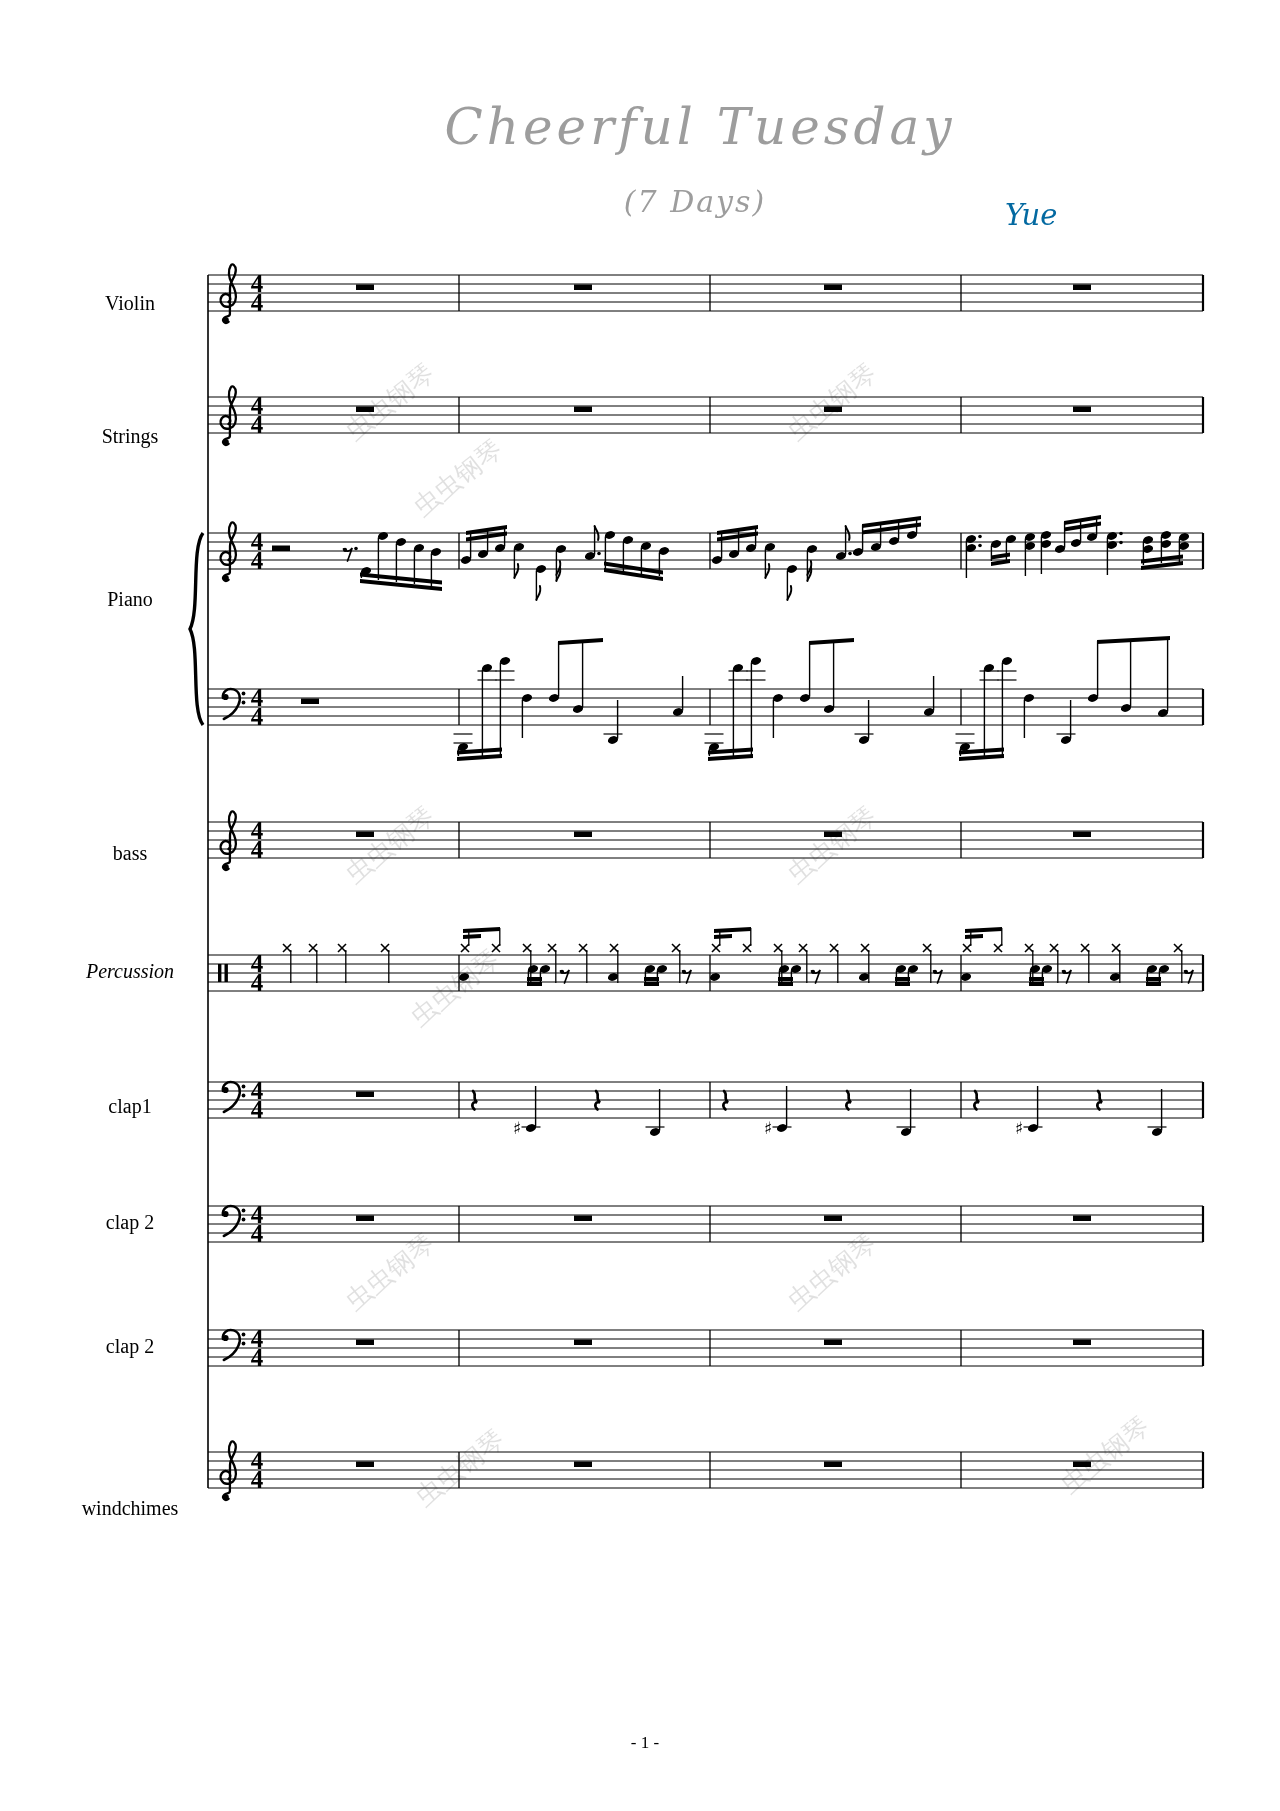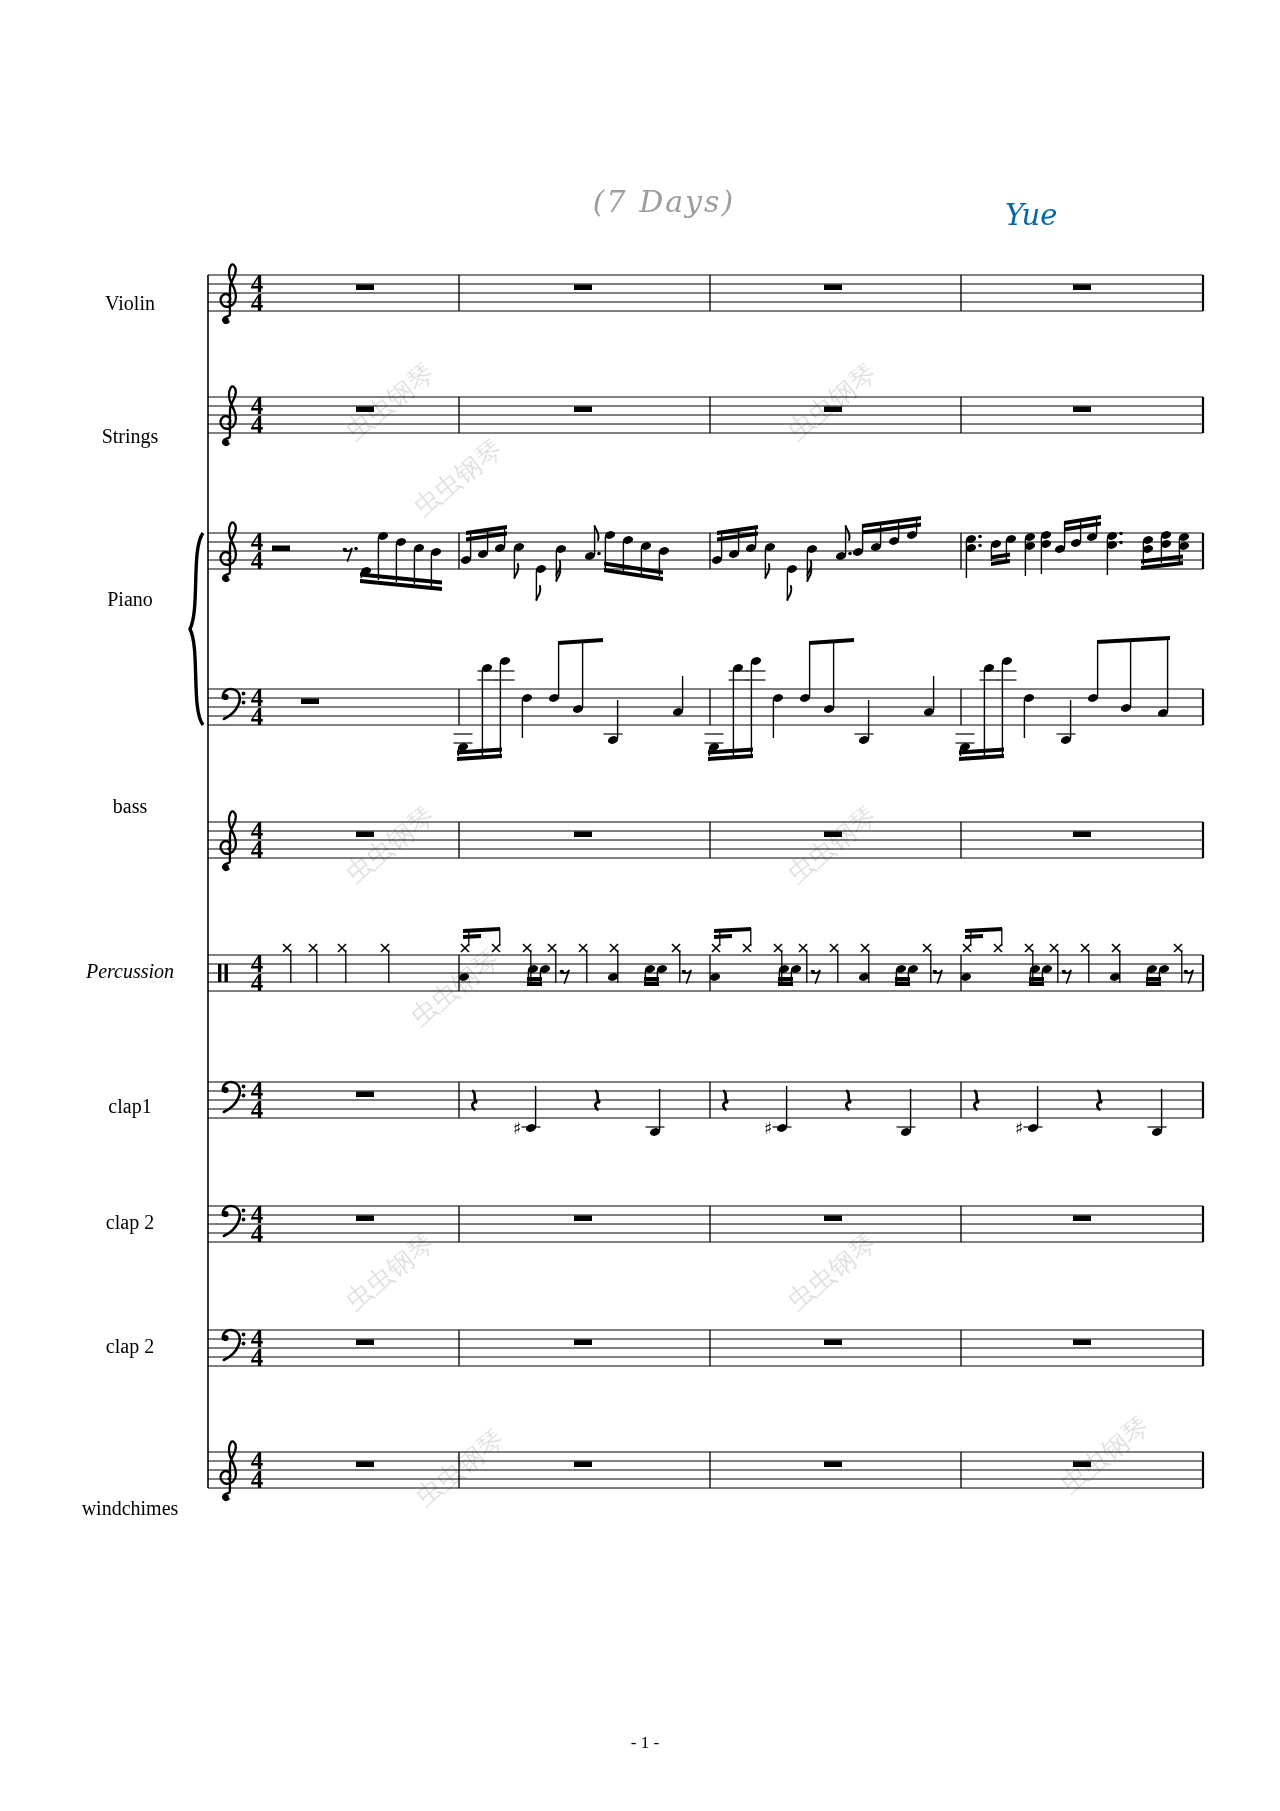--- a/index.html
+++ b/index.html
@@ -1,20 +1,20 @@
 <!DOCTYPE html>
 <html><head>
 <meta charset="utf-8">
 <style>
   html,body{margin:0;padding:0;background:#888;}
   .page{position:relative;width:1280px;height:1811px;background:#ffffff;overflow:hidden;
         font-family:"Liberation Serif",serif;}
   .title{position:absolute;left:700px;top:98px;transform:translateX(-50%);
          font:italic 400 50px "DejaVu Serif",serif;color:#9d9d9d;letter-spacing:4px;white-space:nowrap;}
-  .subtitle{position:absolute;left:664px;top:184px;transform:translateX(-50%);
+  .subtitle{position:absolute;left:695px;top:184px;transform:translateX(-50%);
          font:italic 400 30px "DejaVu Serif",serif;color:#9d9d9d;letter-spacing:2px;white-space:nowrap;}
   .composer{position:absolute;left:1005px;top:198px;
          font:italic 400 29px "DejaVu Serif",serif;color:#0369a1;white-space:nowrap;}
   .pagenum{position:absolute;left:645px;top:1733px;transform:translateX(-50%);
          font:17px "Liberation Serif",serif;color:#000;}
   .wm{position:absolute;transform:translate(-50%,-50%) rotate(-38deg);
       font:26px "DejaVu Sans",sans-serif;color:rgba(0,0,0,0.12);white-space:nowrap;pointer-events:none;}
   .ilabel{position:absolute;left:30px;width:200px;text-align:center;
           font:20px "Liberation Serif",serif;color:#000;}
   svg.score{position:absolute;left:0;top:0;}
@@ -30,20 +30,21 @@
       <span class="wm" style="left: 832px; top: 402px;">虫虫钢琴</span>
       <span class="wm" style="left: 458px; top: 478px;">虫虫钢琴</span>
       <span class="wm" style="left: 390px; top: 845px;">虫虫钢琴</span>
       <span class="wm" style="left: 832px; top: 845px;">虫虫钢琴</span>
       <span class="wm" style="left: 455px; top: 988px;">虫虫钢琴</span>
       <span class="wm" style="left: 390px; top: 1272px;">虫虫钢琴</span>
       <span class="wm" style="left: 832px; top: 1272px;">虫虫钢琴</span>
       <span class="wm" style="left: 460px; top: 1468px;">虫虫钢琴</span>
       <span class="wm" style="left: 1105px; top: 1455px;">虫虫钢琴</span>
     </div>
+  <div class="title">Cheerful Tuesday</div>
   <div class="subtitle">(7 Days)</div>
   <div class="composer">Yue</div>
   <svg class="score" id="score" width="1280" height="1811" viewBox="0 0 1280 1811">
       <g>
         <line x1="208" y1="275" x2="1203" y2="275" stroke="#000" stroke-width="1"></line>
         <line x1="208" y1="284" x2="1203" y2="284" stroke="#000" stroke-width="1"></line>
         <line x1="208" y1="293" x2="1203" y2="293" stroke="#000" stroke-width="1"></line>
         <line x1="208" y1="302" x2="1203" y2="302" stroke="#000" stroke-width="1"></line>
         <line x1="208" y1="311" x2="1203" y2="311" stroke="#000" stroke-width="1"></line>
         <line x1="459" y1="275" x2="459" y2="311" stroke="#000" stroke-width="1.3"></line>
@@ -639,21 +640,21 @@
           <rect x="1073" y="1461.5" width="18" height="5.5" fill="#000"></rect>
         </g>
       </g>
       <line x1="208" y1="275" x2="208" y2="1488" stroke="#000" stroke-width="1.6"></line>
       <path d="M 13,0 C 1,16 10,76 0,96 C 10,116 1,176 13,192" transform="translate(190 533)" stroke="#000" stroke-width="3.4" fill="none"></path>
     </svg>
   <div id="labels">
       <div class="ilabel" style="top: 292px;">Violin</div>
       <div class="ilabel" style="top: 402px; margin-top: 23px;">Strings</div>
       <div class="ilabel" style="top: 588px;">Piano</div>
-      <div class="ilabel" style="top: 795px;">bass</div>
+      <div class="ilabel" style="top: 842px;">bass</div>
       <div class="ilabel" style="top: 960px; font-style: italic;">Percussion</div>
       <div class="ilabel" style="top: 1095px;">clap1</div>
       <div class="ilabel" style="top: 1211px;">clap 2</div>
       <div class="ilabel" style="top: 1335px;">clap 2</div>
       <div class="ilabel" style="top: 1497px;">windchimes</div>
     </div>
   <div class="pagenum">- 1 -</div>
 </div>
 
 </body></html>

